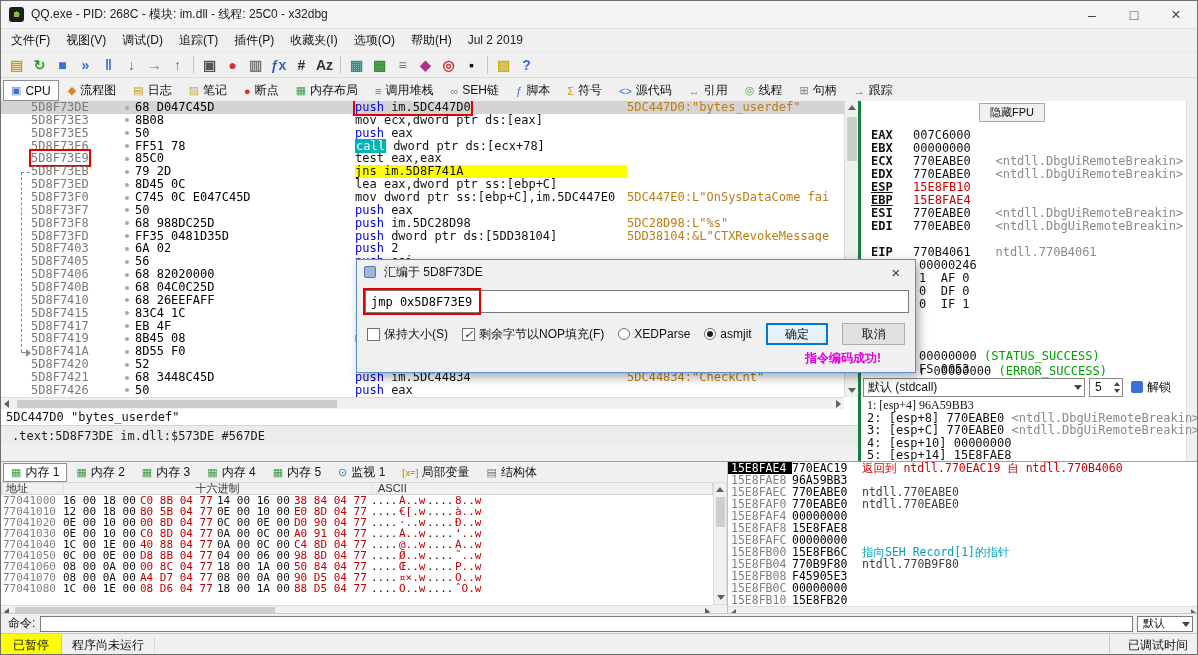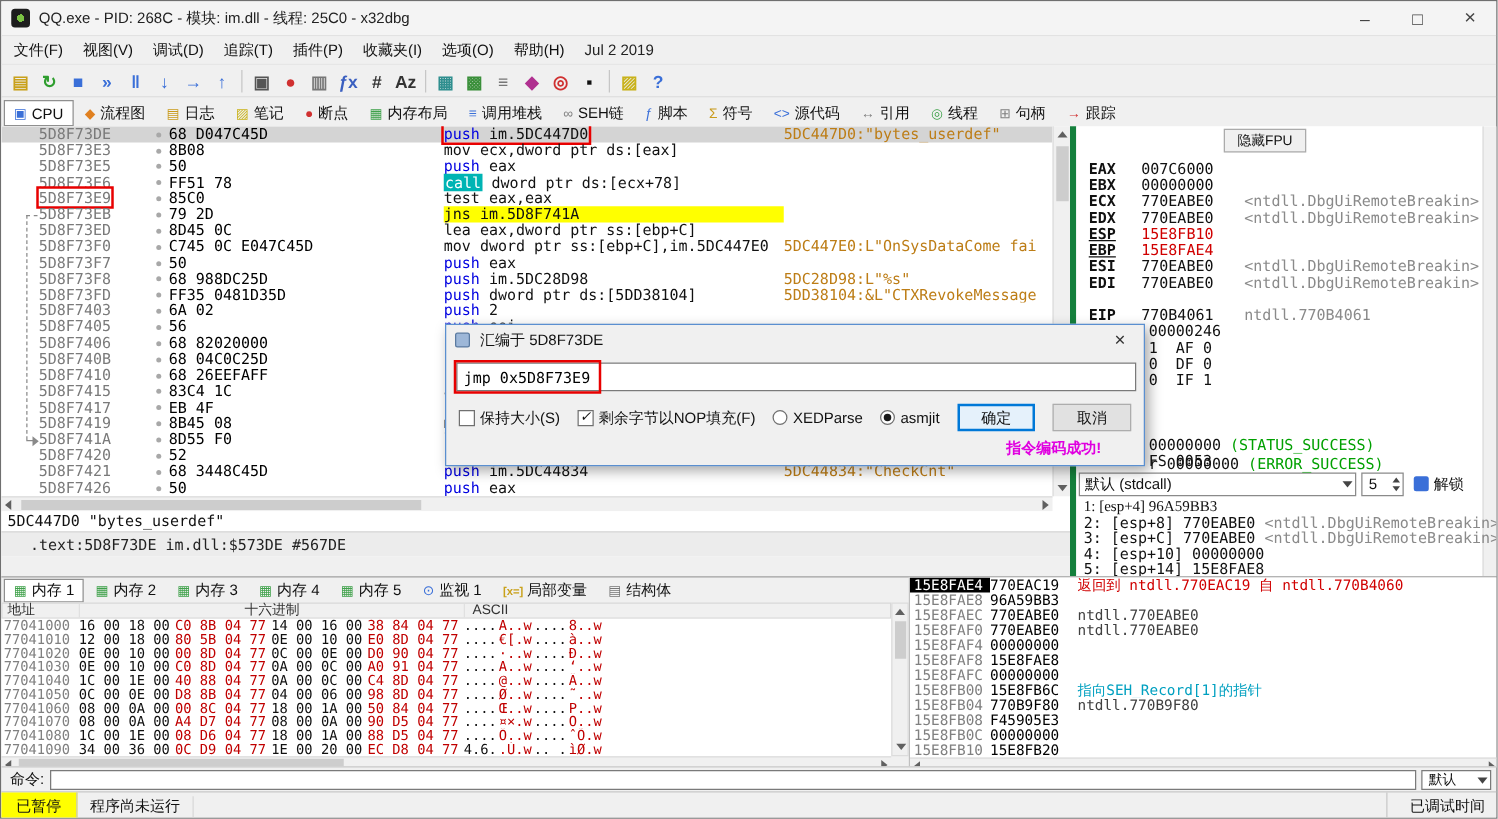--- a/index.html
+++ b/index.html
@@ -24,21 +24,21 @@
 .tico{width:23px;height:22px;display:inline-flex;align-items:center;justify-content:center;font-size:14px;font-weight:bold;cursor:default}
 .tsep{width:1px;height:18px;background:#c6c6c6;margin:0 4px;display:inline-block}
 
 
 .tabbar{height:23px;display:flex;align-items:flex-end;background:#f0f0f0;padding-left:2px}
 .tab{display:inline-flex;align-items:center;height:21px;padding:1px 7px;margin-right:1px;border:1px solid transparent;cursor:default;white-space:nowrap}
 .tab.on{background:#fff;border:1px solid #8f8f8f}
 .tg{font-style:normal;margin-right:4px;font-size:11px}
 
 
-.disasm{position:absolute;left:0;top:100px;width:860px;height:360px;background:#fff;border-right:5px solid #15803d}
+.disasm{position:absolute;left:0;top:100px;width:860px;height:360px;background:#fff;border-right:3px solid #15803d}
 .drows{position:absolute;left:0;top:0;right:14px;height:296px;overflow:hidden;background:#fff}
 .drow{height:12.87px;line-height:12.8px;display:flex;font-family:"DejaVu Sans Mono",monospace;font-size:12px;white-space:pre}
 .drow.sel{background:#d4d4d4}
 .c-addr{width:118px;padding-left:30px;color:#7a7a7a;flex:none}
 .c-dot{width:16px;text-align:center;flex:none}
 .dotb{display:inline-block;width:4px;height:4px;border-radius:50%;background:#a8a8a8;vertical-align:middle}
 .c-bytes{width:220px;flex:none;color:#000}
 .c-ins{width:272px;flex:none}
 .c-ins.ylw{background:#ffff00}
 .c-cmt{flex:1;color:#bd7d16;overflow:hidden}
@@ -54,21 +54,21 @@
 .dvscroll{position:absolute;right:0;top:0;width:14px;height:296px;background:#f0f0f0;border-left:1px solid #dcdcdc}
 .dvthumb{position:absolute;left:2px;top:16px;width:10px;height:44px;background:#cdcdcd}
 .dhscroll{position:absolute;left:0;top:296px;right:14px;height:12px;background:#f0f0f0;border-top:1px solid #dcdcdc}
 .dhthumb{position:absolute;left:16px;top:2px;width:320px;height:8px;background:#cdcdcd}
 .tu{width:0;height:0;border-left:4px solid transparent;border-right:4px solid transparent;border-bottom:5px solid #606060;margin:4px auto 0}
 .td{width:0;height:0;border-left:4px solid transparent;border-right:4px solid transparent;border-top:5px solid #606060;position:absolute;bottom:4px;left:3px}
 .tl{width:0;height:0;border-top:4px solid transparent;border-bottom:4px solid transparent;border-right:5px solid #606060;position:absolute;left:3px;top:2px}
 .trr{width:0;height:0;border-top:4px solid transparent;border-bottom:4px solid transparent;border-left:5px solid #606060;position:absolute;right:3px;top:2px}
 
 .dinfo1{position:absolute;left:0;top:308px;right:0;height:16px;line-height:16px;background:#fff;font-family:"DejaVu Sans Mono",monospace;font-size:12px;padding-left:5px}
-.dinfo2{position:absolute;left:0;top:324px;right:0;height:20px;line-height:20px;background:#ececec;border-top:1px solid #d6d6d6;font-family:"DejaVu Sans Mono",monospace;font-size:12px;padding-left:23px;color:#222}
+.dinfo2{position:absolute;left:0;top:324px;right:0;height:20px;line-height:20px;background:#ececec;border-top:1px solid #d6d6d6;font-family:"DejaVu Sans Mono",monospace;font-size:12px;padding-left:11px;color:#222}
 .dfill{position:absolute;left:0;top:344px;right:0;bottom:0;background:#f0f0f0}
 
 
 .regs{position:absolute;left:860px;top:100px;width:338px;height:360px;background:#fff;font-family:"DejaVu Sans Mono",monospace;font-size:12px;overflow:hidden}
 .fpu-btn{position:absolute;left:118px;top:2px;width:66px;height:19px;background:#f0f0f0;border:1px solid #ababab;font-family:"Liberation Sans",sans-serif;font-size:11px;display:flex;align-items:center;justify-content:center}
 .reg-list{position:absolute;left:10px;top:28px;right:14px}
 .rrow{height:13px;line-height:13px;white-space:pre}
 .rblank{height:13px}
 .rname{display:inline-block;width:42px;font-weight:bold}
 .rname.u{text-decoration:underline}
@@ -408,21 +408,20 @@
       <div class="dumprows" id="dumpRows">
           <div class="hrow"><span class="h-addr">77041000</span><span class="h-g">16 00 18 00</span><span class="h-g red">C0 8B 04 77</span><span class="h-g">14 00 16 00</span><span class="h-g red">38 84 04 77</span><span class="h-a">....</span><span class="h-a red">À..w</span><span class="h-a">....</span><span class="h-a red">8..w</span></div>
           <div class="hrow"><span class="h-addr">77041010</span><span class="h-g">12 00 18 00</span><span class="h-g red">80 5B 04 77</span><span class="h-g">0E 00 10 00</span><span class="h-g red">E0 8D 04 77</span><span class="h-a">....</span><span class="h-a red">€[.w</span><span class="h-a">....</span><span class="h-a red">à..w</span></div>
           <div class="hrow"><span class="h-addr">77041020</span><span class="h-g">0E 00 10 00</span><span class="h-g red">00 8D 04 77</span><span class="h-g">0C 00 0E 00</span><span class="h-g red">D0 90 04 77</span><span class="h-a">....</span><span class="h-a red">·..w</span><span class="h-a">....</span><span class="h-a red">Ð..w</span></div>
           <div class="hrow"><span class="h-addr">77041030</span><span class="h-g">0E 00 10 00</span><span class="h-g red">C0 8D 04 77</span><span class="h-g">0A 00 0C 00</span><span class="h-g red">A0 91 04 77</span><span class="h-a">....</span><span class="h-a red">À..w</span><span class="h-a">....</span><span class="h-a red">‘..w</span></div>
           <div class="hrow"><span class="h-addr">77041040</span><span class="h-g">1C 00 1E 00</span><span class="h-g red">40 88 04 77</span><span class="h-g">0A 00 0C 00</span><span class="h-g red">C4 8D 04 77</span><span class="h-a">....</span><span class="h-a red">@..w</span><span class="h-a">....</span><span class="h-a red">Ä..w</span></div>
           <div class="hrow"><span class="h-addr">77041050</span><span class="h-g">0C 00 0E 00</span><span class="h-g red">D8 8B 04 77</span><span class="h-g">04 00 06 00</span><span class="h-g red">98 8D 04 77</span><span class="h-a">....</span><span class="h-a red">Ø..w</span><span class="h-a">....</span><span class="h-a red">˜..w</span></div>
           <div class="hrow"><span class="h-addr">77041060</span><span class="h-g">08 00 0A 00</span><span class="h-g red">00 8C 04 77</span><span class="h-g">18 00 1A 00</span><span class="h-g red">50 84 04 77</span><span class="h-a">....</span><span class="h-a red">Œ..w</span><span class="h-a">....</span><span class="h-a red">P..w</span></div>
           <div class="hrow"><span class="h-addr">77041070</span><span class="h-g">08 00 0A 00</span><span class="h-g red">A4 D7 04 77</span><span class="h-g">08 00 0A 00</span><span class="h-g red">90 D5 04 77</span><span class="h-a">....</span><span class="h-a red">¤×.w</span><span class="h-a">....</span><span class="h-a red">Õ..w</span></div>
           <div class="hrow"><span class="h-addr">77041080</span><span class="h-g">1C 00 1E 00</span><span class="h-g red">08 D6 04 77</span><span class="h-g">18 00 1A 00</span><span class="h-g red">88 D5 04 77</span><span class="h-a">....</span><span class="h-a red">Ö..w</span><span class="h-a">....</span><span class="h-a red">ˆÕ.w</span></div>
-          <div class="hrow"><span class="h-addr">77041090</span><span class="h-g">34 00 36 00</span><span class="h-g red">0C D9 04 77</span><span class="h-g">1E 00 20 00</span><span class="h-g red">EC D8 04 77</span><span class="h-a">4.6.</span><span class="h-a red">.Ù.w</span><span class="h-a">.. .</span><span class="h-a red">ìØ.w</span></div>
         </div>
       <div class="dumpvs">
         <div class="tu"></div>
         <div class="dumpvthumb"></div>
         <div class="td"></div>
       </div>
       <div class="dumphs">
         <div class="tl"></div>
         <div class="dumphthumb"></div>
         <div class="trr"></div>

